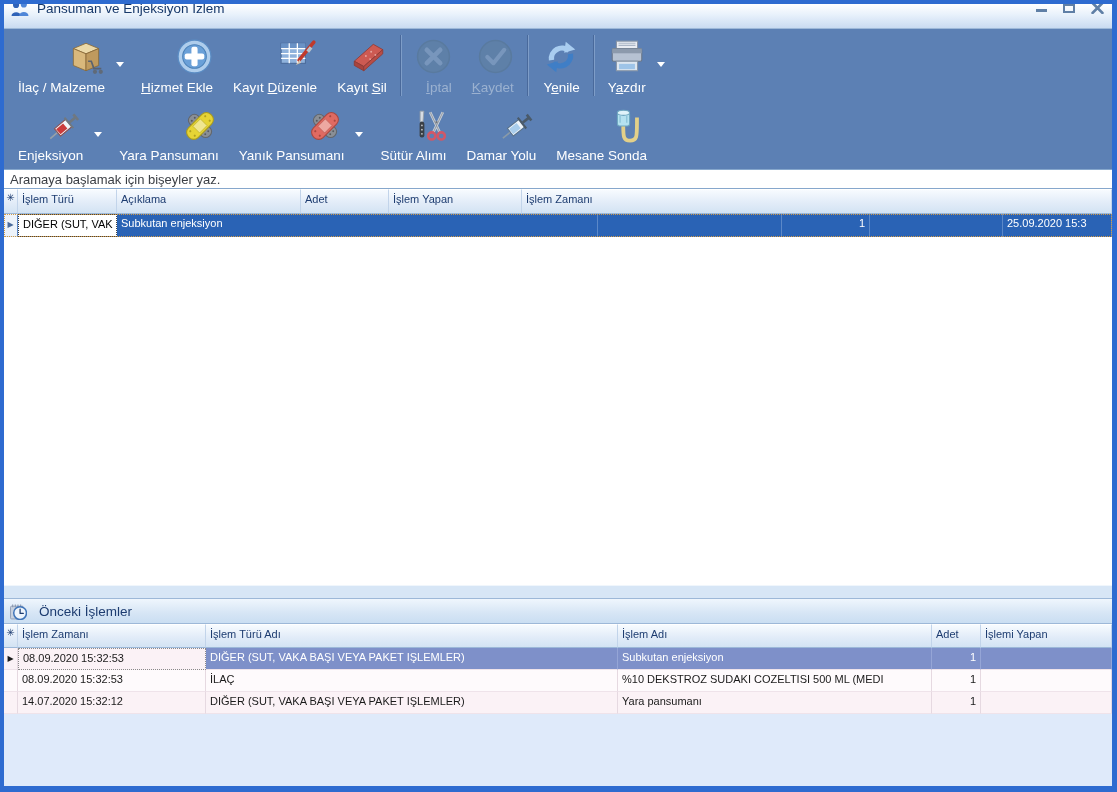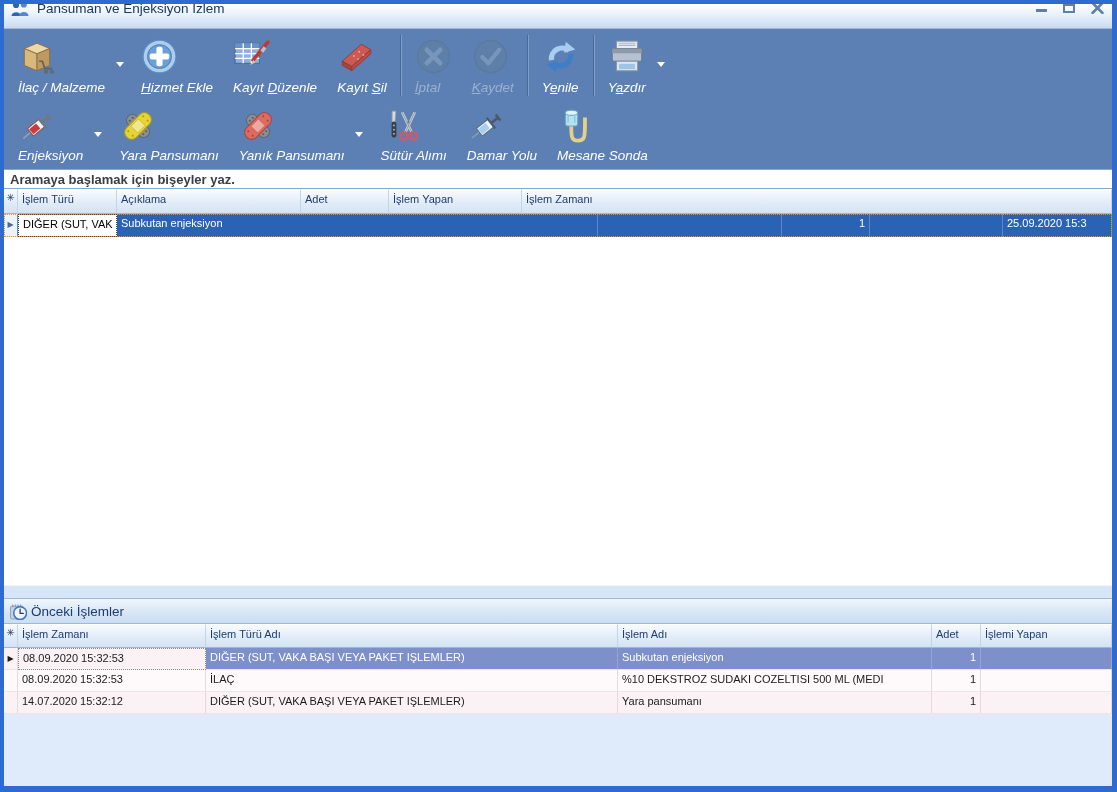--- a/index.html
+++ b/index.html
@@ -31,23 +31,23 @@
   .wc-min .bar { width:11px; height:3px; background:#5f7fa6; margin-top:4px; }
   .wc-max .box { width:12px; height:10px; border:2px solid #5f7fa6; border-top-width:3px; }
 
   
   .toolbar { background:#5c80b4; flex:0 0 140px; display:flex; flex-direction:column; }
   .tb-row { display:flex; align-items:stretch; padding:1px 4px 0 4px; }
   .tb-row1 { height:72px; }
   .tb-row2 { height:68px; }
   .tb-btn {
     position:relative;
-    display:flex; flex-direction:column; align-items:flex-start; justify-content:flex-end;
+    display:flex; flex-direction:column; align-items:flex-end; justify-content:flex-end;
     padding:3px 10px 5px 10px;
-    color:#ffffff; cursor:pointer; border-radius:2px;font-style:italic;
+    color:#ffffff; cursor:pointer; border-radius:2px;
   }
   .tb-btn .icon-wrap { flex:1; display:flex; align-items:center; justify-content:center; }
   .tb-btn .tb-label { font-size:13.5px; white-space:nowrap; line-height:16px; }
   .tb-btn.has-caret { padding-right:26px; }
   .caret {
     position:absolute; right:7px; top:32px;
     width:0; height:0;
     border-left:4px solid transparent; border-right:4px solid transparent;
     border-top:5px solid #ffffff;
   }
@@ -59,21 +59,21 @@
     width:2px; margin:5px 3px;
     background:linear-gradient(to right, #49699b 50%, #7e9dc8 50%);
     flex:0 0 2px;
   }
 
   
   .searchbar-wrap { flex:0 0 20px; background:#ffffff; border-top:1px solid #86a7cc; border-bottom:1px solid #86a7cc; }
   .searchbar {
     width:100%; height:18px; border:none; outline:none;
     padding:1px 6px; font-family:"Liberation Sans","DejaVu Sans",sans-serif;
-    font-size:13px; color:#3a3e44; background:transparent;font-weight:bold;
+    font-size:13px; color:#3a3e44; background:transparent;
   }
   .searchbar::placeholder { color:#3a3e44; opacity:1; }
 
   
   .grid-area { display:flex; flex-direction:column; background:#ffffff; min-height:0; }
   .g-row { display:flex; align-items:stretch; }
   .g-cell { padding:3px 4px 2px 4px; font-size:11px; white-space:nowrap; overflow:hidden; }
   .g-head .g-cell {
     background:linear-gradient(#f7fbff, #e2ecf8 55%, #d3e3f3);
     color:#1d3c70;
@@ -109,21 +109,21 @@
   }
   .num { text-align:right; }
   .white-filler { flex:1 1 auto; background:#ffffff; }
   .blue-strip { flex:0 0 13px; background:#d7e6f6; border-top:1px solid #f0f6fc; }
 
   
   .panel-header {
     flex:0 0 26px;
     background:linear-gradient(#eff6fd, #d6e5f5 60%, #cadef2);
     border-top:1px solid #9db8d8; border-bottom:1px solid #9db8d8;
-    display:flex; align-items:center; padding:0 6px; gap:4px;
+    display:flex; align-items:center; padding:0 6px; gap:12px;
     color:#1d3c70; font-size:13.5px;
   }
 
   
   .b-ind   { flex:0 0 14px; }
   .b-zaman { flex:0 0 188px;}
   .b-turu  { flex:0 0 412px;}
   .b-adi   { flex:0 0 314px;}
   .b-adet  { flex:0 0 49px; }
   .b-yapan { flex:1 1 auto; }

